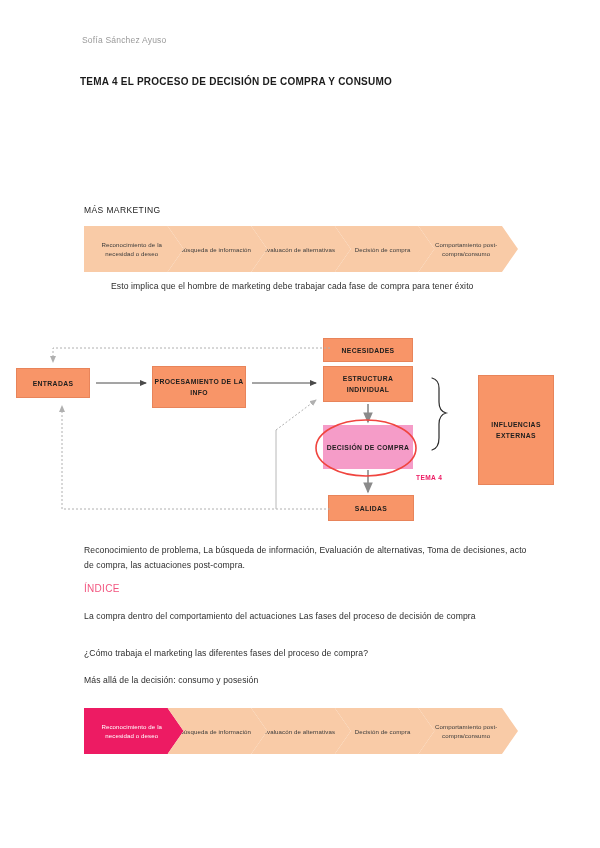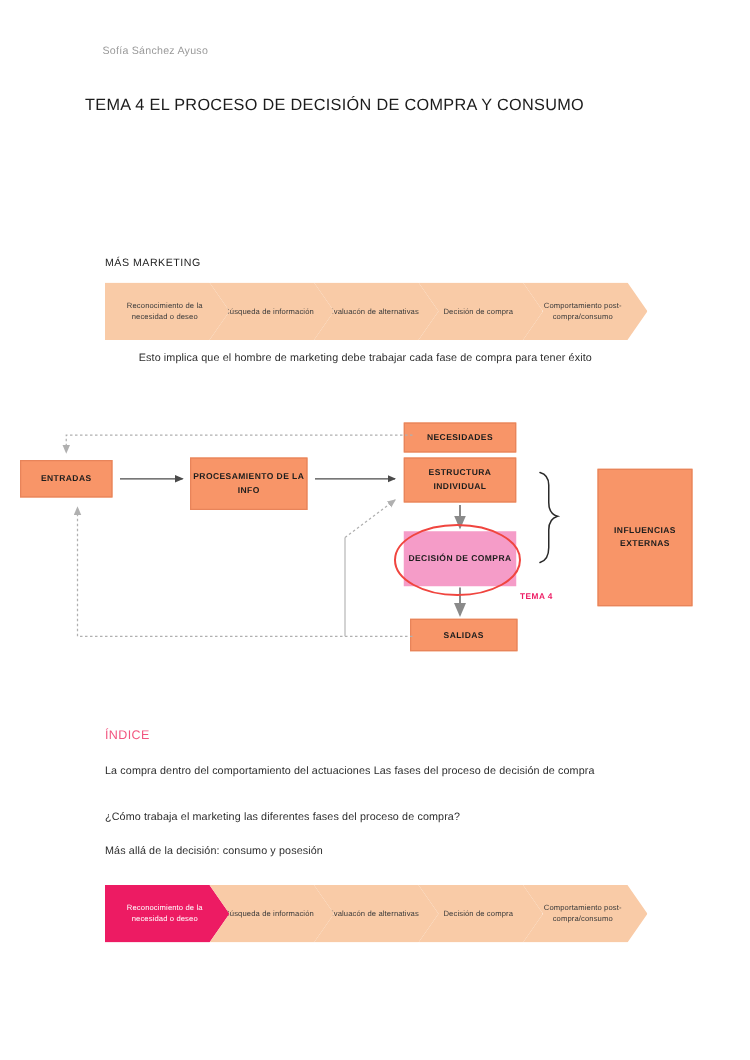--- a/index.html
+++ b/index.html
@@ -9,22 +9,22 @@
     color:#333333;overflow:hidden;position:relative;
   }
   .page{position:absolute;inset:0;}
 
   
   .author{
     position:absolute;left:82px;top:35px;
     font-size:8.5px;color:#9a9a9a;letter-spacing:.2px;
   }
   .doc-title{
-    position:absolute;left:68px;top:76px;
-    font-size:13px;font-weight:normal;color:#1c1c1c;letter-spacing:.25px;
+    position:absolute;left:80px;top:76px;
+    font-size:10px;font-weight:bold;color:#1c1c1c;letter-spacing:.25px;
   }
 
   
   .objectives{
     position:absolute;left:82px;top:96px;width:436px;height:84px;
     background:#dde3f0;
   }
   .objectives .line{
     position:absolute;left:10px;font-size:7.6px;font-weight:bold;
     color:#1c1c1c;letter-spacing:.5px;
@@ -179,20 +179,21 @@
 
     <line x1="276" y1="509" x2="276" y2="430" stroke="#b8b8b8" stroke-width="1"></line>
 
     <path d="M276,430 L316,400" fill="none" stroke="#b0b0b0" stroke-width="1" stroke-dasharray="2,2" marker-end="url(#ahd)"></path>
 
     <ellipse cx="366" cy="448" rx="50" ry="28" fill="none" stroke="#f0453f" stroke-width="1.6"></ellipse>
 
     <path d="M432,378 q7,2 7,10 l0,14 q0,9 7,11 q-7,2 -7,11 l0,14 q0,10 -7,12" fill="none" stroke="#2a2a2a" stroke-width="1.2" stroke-linecap="round"></path>
   </svg>
 
+  <div class="para p-recon">Reconocimiento de problema, La búsqueda de información, Evaluación de alternativas, Toma de decisiones, acto de compra, las actuaciones post-compra.</div>
   <div class="indice">ÍNDICE</div>
   <div class="para p-idx1">La compra dentro del comportamiento del actuaciones Las fases del proceso de decisión de compra</div>
   <div class="para p-idx2">¿Cómo trabaja el marketing las diferentes fases del proceso de compra?</div>
   <div class="para p-idx3">Más allá de la decisión: consumo y posesión</div>
 
   <div class="flow bottom" id="flow-bottom">
       <div class="chev hl" style="left: 0px; width: 99.6px; background: rgb(237, 27, 99); clip-path: polygon(0px 0px, 83.94% 0px, 100% 50%, 83.94% 100%, 0px 100%);">
         <span class="chev-txt">Reconocimiento de la necesidad o deseo</span>
       </div>
       <div class="chev" style="left: 83.6px; width: 99.6px; background: rgb(249, 203, 167); clip-path: polygon(0px 0px, 83.94% 0px, 100% 50%, 83.94% 100%, 0px 100%, 16.06% 50%);">

